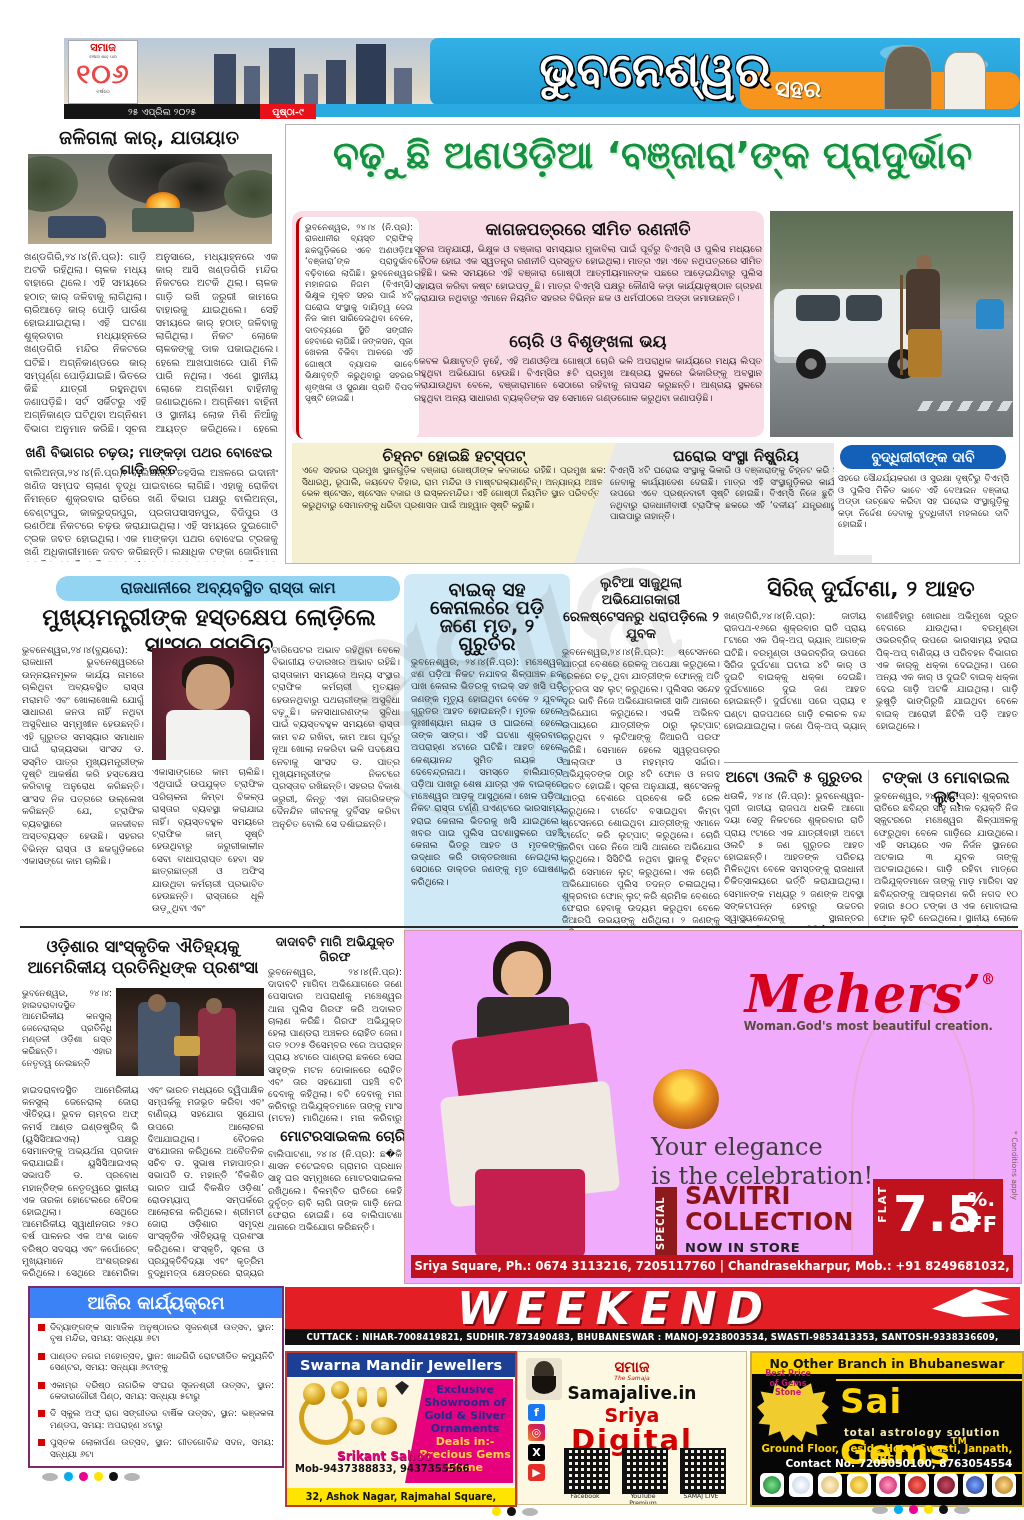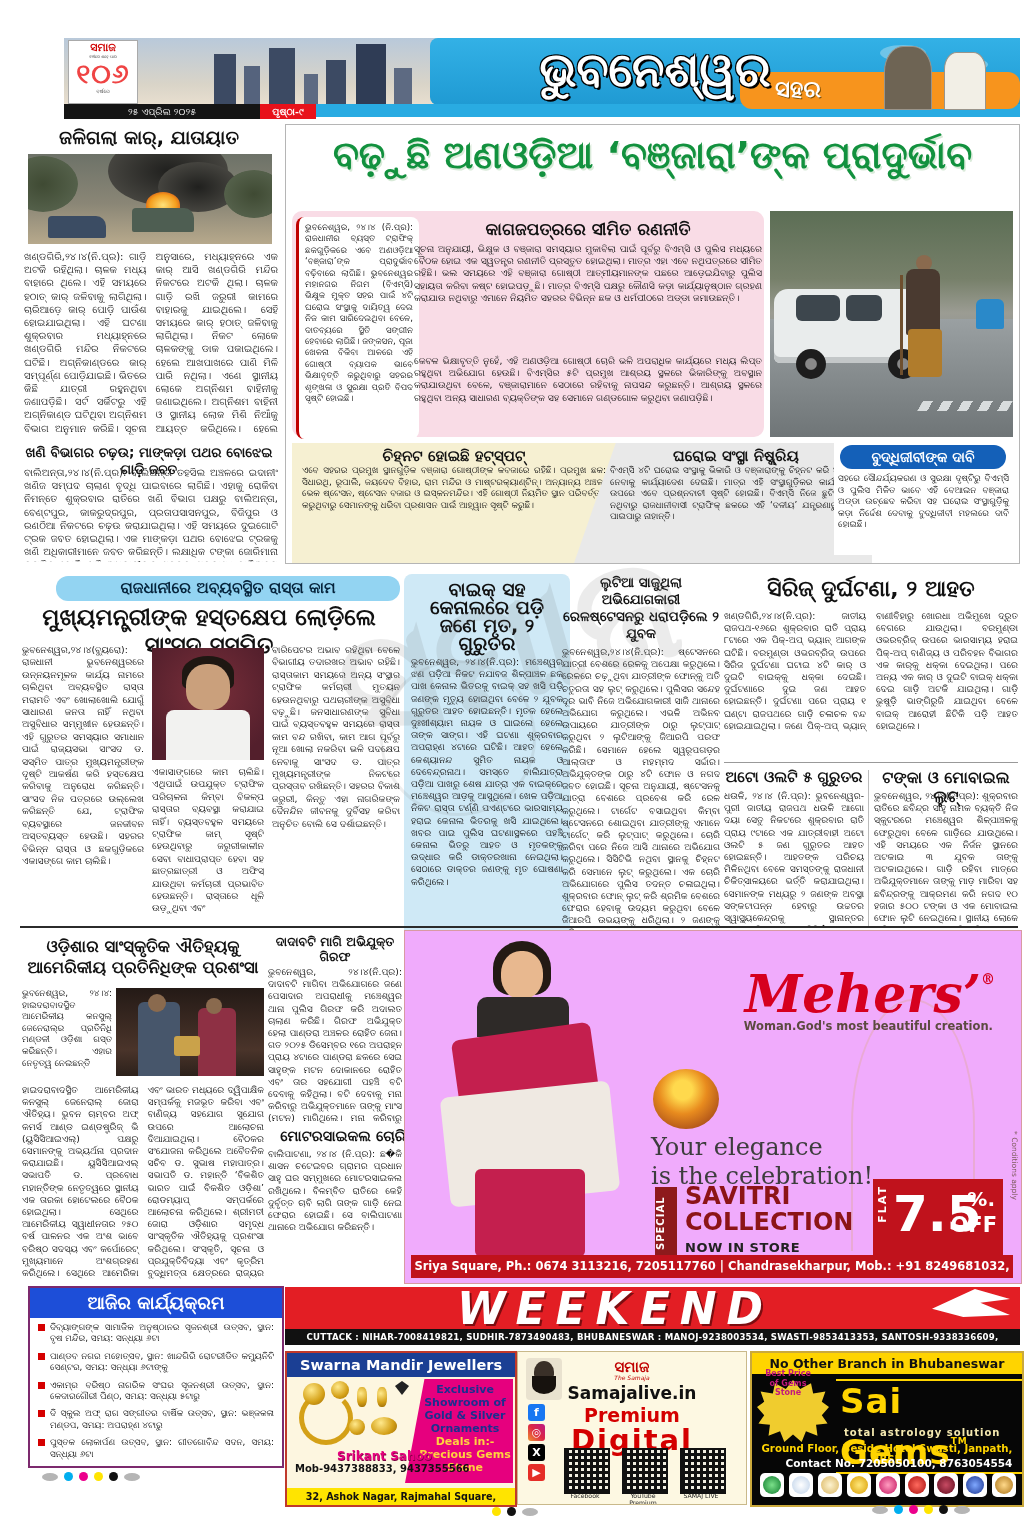--- a/index.html
+++ b/index.html
@@ -127,21 +127,21 @@
   .flatbox{left:468px;top:248px;width:130px;height:76px;background:#c0121c;color:#fff;}
   .flat-v{position:absolute;left:3px;top:6px;writing-mode:vertical-rl;transform:rotate(180deg);font-size:11px;font-weight:bold;letter-spacing:2px;}
   .disc{position:absolute;left:20px;top:4px;font-size:50px;font-weight:bold;line-height:62px;}
   .pct{position:absolute;right:8px;top:8px;font-size:20px;font-weight:bold;}
   .off{position:absolute;right:6px;top:34px;font-size:21px;font-weight:bold;}
   .conds{right:2px;top:200px;position:absolute;writing-mode:vertical-rl;font-size:7.5px;color:#7c5b5b;}
   .mehers-strip{left:6px;bottom:5px;width:602px;height:23px;background:#c0121c;color:#fff;font-size:11.5px;font-weight:bold;line-height:23px;text-align:center;position:absolute;}
 
   
   .events{left:28px;top:1286px;width:252px;height:178px;border:2px solid #7c2a6e;background:#fff;}
-  .events-head{height:30px;background:#1d4ed8;color:#fff;font-size:18px;font-weight:bold;line-height:30px;text-align:center;}
+  .events-head{height:30px;background:#3b82f6;color:#fff;font-size:18px;font-weight:bold;line-height:30px;text-align:center;}
   .ev-item{display:flex;gap:5px;padding:4px 8px 2px 8px;font-size:8.8px;line-height:11.4px;text-align:justify;}
   .ev-sq{width:7px;height:7px;background:#d50000;flex:0 0 auto;margin-top:2px;}
 
   .dots{position:absolute;display:flex;gap:6px;align-items:center;}
   .dot{width:9px;height:9px;border-radius:50%;}
   .oval{width:16px;height:8px;border-radius:50%;background:#b5b5b5;}
 
   
   .weekend{left:285px;top:1287px;width:735px;height:58px;background:#e31e24;}
   .weekend-title{position:absolute;left:0;top:-4px;width:660px;text-align:center;color:#fff;font-size:44px;font-weight:bold;font-style:italic;letter-spacing:10px;
@@ -241,20 +241,21 @@
   </div>
   <div class="abs a2-headline bold ctr">ଖଣି ବିଭାଗର ଚଢ଼ଉ; ମାଙ୍କଡ଼ା ପଥର ବୋଝେଇ ଗାଡ଼ି ଜବତ</div>
   <div class="abs a2-body body-txt just clip">ବାଲିଅନ୍ତା,୨୪।୪(ନି.ପ୍ର): ବାଲିଅନ୍ତା ତହସିଲ ଅଞ୍ଚଳରେ ଇଦାନୀଂ ଖଣିଜ ସମ୍ପଦ ଚାଲାଣ ବୃଦ୍ଧି ପାଇବାରେ ଲାଗିଛି। ଏହାକୁ ରୋକିବା ନିମନ୍ତେ ଶୁକ୍ରବାର ରାତିରେ ଖଣି ବିଭାଗ ପକ୍ଷରୁ ବାଲିଅନ୍ତା, ବେଣ୍ଟପୁର, କାକରୁଦ୍ରପୁର, ପ୍ରତାପସାସନପୁର, ବିଜିପୁର ଓ ରଣଠିଆ ନିକଟରେ ଚଢ଼ଉ କରାଯାଇଥିଲା। ଏହି ସମୟରେ ଦୁଇଗୋଟି ଟ୍ରକ ଜବତ ହୋଇଥିଲା। ଏକ ମାଙ୍କଡ଼ା ପଥର ବୋଝେଇ ଟ୍ରକକୁ ଖଣି ଅଧିକାରୀମାନେ ଜବତ କରିଛନ୍ତି। ଲକ୍ଷାଧିକ ଟଙ୍କା ଜୋରିମାନା କରାଯିବ ବୋଲି ଖଣି ଅଧିକାରୀଙ୍କ ସୂତ୍ରରୁ ପ୍ରକାଶ। ବାଲିଅନ୍ତା ଥାନା ପୁଲିସ ସମ୍ପୃକ୍ତ ଚାଳକଙ୍କୁ ଅଟକ ରଖି ଚାଲାଣ କରିଛି।</div>
 
   <div class="abs main-box">
     <div class="abs main-headline ctr">ବଢ଼ୁଛି ଅଣଓଡ଼ିଆ ‘ବଞ୍ଜାରା’ଙ୍କ ପ୍ରାଦୁର୍ଭାବ</div>
     <div class="abs pink-panel">
       <div class="abs side-card just clip">ଭୁବନେଶ୍ୱର, ୨୪।୪ (ନି.ପ୍ର): ରାଜଧାନୀର ବ୍ୟସ୍ତ ଟ୍ରାଫିକ୍ ଛକଗୁଡ଼ିକରେ ଏବେ ଅଣଓଡ଼ିଆ ‘ବଞ୍ଜାରା’ଙ୍କ ପ୍ରାଦୁର୍ଭାବ ବଢ଼ିବାରେ ଲାଗିଛି। ଭୁବନେଶ୍ୱର ମହାନଗର ନିଗମ (ବିଏମ୍‌ସି) ଭିକ୍ଷୁକ ମୁକ୍ତ ସହର ପାଇଁ ୪ଟି ଘରୋଇ ସଂସ୍ଥାକୁ ଦାୟିତ୍ୱ ଦେଇ ନିଜ କାମ ସାରିଦେଇଥିବା ବେଳେ, ଦାତବ୍ୟରେ ସ୍ଥିତି ସଙ୍ଗୀନ ହେବାରେ ଲାଗିଛି। ଜଙ୍କସନ, ପୂଜା ଖେଳନା ବିକିବା ଆଳରେ ଏହି ଗୋଷ୍ଠୀ ବ୍ୟାପକ ଭାବେ ଭିକ୍ଷାବୃତ୍ତି କରୁଥିବାରୁ ସହରର ଶୃଙ୍ଖଳା ଓ ସୁରକ୍ଷା ପ୍ରତି ବିପଦ ସୃଷ୍ଟି ହୋଇଛି।</div>
       <div class="abs sub-title sub1-title ctr">କାଗଜପତ୍ରରେ ସୀମିତ ରଣନୀତି</div>
       <div class="abs sub1-body just clip">ସୂଚନା ଅନୁଯାୟୀ, ଭିକ୍ଷୁକ ଓ ବଞ୍ଜାରା ସମସ୍ୟାର ମୁକାବିଲା ପାଇଁ ପୂର୍ବରୁ ବିଏମ୍‌ସି ଓ ପୁଲିସ ମଧ୍ୟରେ ବୈଠକ ହୋଇ ଏକ ସ୍ୱତନ୍ତ୍ର ରଣନୀତି ପ୍ରସ୍ତୁତ ହୋଇଥିଲା। ମାତ୍ର ଏହା ଏବେ ନଥିପତ୍ରରେ ସୀମିତ ରହିଛି। ଭଲ ସମୟରେ ଏହି ବଞ୍ଜାରା ଗୋଷ୍ଠୀ ଆତ୍ମୀୟମାନଙ୍କ ପଛରେ ଆଡ଼େଇଯିବାରୁ ପୁଲିସ ସହାୟତା କରିବା କଷ୍ଟ ହୋଇପଡ଼ୁଛି। ମାତ୍ର ବିଏମ୍‌ସି ପକ୍ଷରୁ କୌଣସି କଡ଼ା କାର୍ଯ୍ୟାନୁଷ୍ଠାନ ଗ୍ରହଣ କରାଯାଉ ନଥିବାରୁ ଏମାନେ ନିୟମିତ ସହରର ବିଭିନ୍ନ ଛକ ଓ ଧର୍ମପୀଠରେ ଅଡ୍ଡା ଜମାଉଛନ୍ତି।</div>
+      <div class="abs sub-title sub2-title ctr">ଚୋରି ଓ ବିଶୃଙ୍ଖଳା ଭୟ</div>
       <div class="abs sub2-body just clip">କେବଳ ଭିକ୍ଷାବୃତ୍ତି ନୁହେଁ, ଏହି ଅଣଓଡ଼ିଆ ଗୋଷ୍ଠୀ ଚୋରି ଭଳି ଅପରାଧିକ କାର୍ଯ୍ୟରେ ମଧ୍ୟ ଲିପ୍ତ ରହୁଥିବା ଅଭିଯୋଗ ହେଉଛି। ବିଏମ୍‌ସିର ୫ଟି ପ୍ରମୁଖ ଆଶ୍ରୟ ସ୍ଥଳରେ ଭିକାରିଙ୍କୁ ଅବସ୍ଥାନ କରାଯାଉଥିବା ବେଳେ, ବଞ୍ଜାରାମାନେ ସେଠାରେ ରହିବାକୁ ନାପସନ୍ଦ କରୁଛନ୍ତି। ଆଶ୍ରୟ ସ୍ଥଳରେ ରହୁଥିବା ଅନ୍ୟ ସାଧାରଣ ବ୍ୟକ୍ତିଙ୍କ ସହ ସେମାନେ ଗଣ୍ଡଗୋଳ କରୁଥିବା ଜଣାପଡ଼ିଛି।</div>
     </div>
     <div class="abs main-photo clip">
       <div class="road"></div>
       <div class="zebra" style="left:150px;bottom:26px;width:90px;transform:skewX(-30deg);"></div>
       <div class="whitecar" style="left:4px;top:78px;width:164px;height:74px;"></div>
       <div class="carwin" style="left:26px;top:84px;width:44px;height:26px;"></div>
       <div class="carwin" style="left:76px;top:84px;width:36px;height:26px;"></div>
       <div class="wheel" style="left:26px;top:138px;width:30px;height:30px;"></div>
       <div class="wheel" style="left:118px;top:138px;width:30px;height:30px;"></div>
@@ -418,21 +419,21 @@
   </div>
 
   <div class="abs samajaad clip">
     <div class="port">
       <div class="port-head"></div>
       <div class="port-beard"></div>
     </div>
     <div class="sm-logo">ସମାଜ</div>
     <div class="sm-sub">The Samaja</div>
     <div class="sm-site">Samajalive.in</div>
-    <div class="sm-l1">Premium</div>
+    <div class="sm-l1">Sriya</div>
     <div class="sm-l2">Digital</div>
     <div class="soc" style="top:52px;background:#1877f2;">f</div>
     <div class="soc" style="top:72px;background:linear-gradient(45deg,#f09433,#dc2743,#bc1888);">◎</div>
     <div class="soc" style="top:92px;background:#000;">X</div>
     <div class="soc" style="top:112px;background:#e52d27;">▶</div>
     <div class="qr" style="left:46px;top:96px;"></div>
     <div class="qr" style="left:104px;top:96px;"></div>
     <div class="qr" style="left:162px;top:96px;"></div>
     <div class="qr-label" style="left:42px;top:140px;">Facebook</div>
     <div class="qr-label" style="left:100px;top:140px;">YouTube Premium</div>

